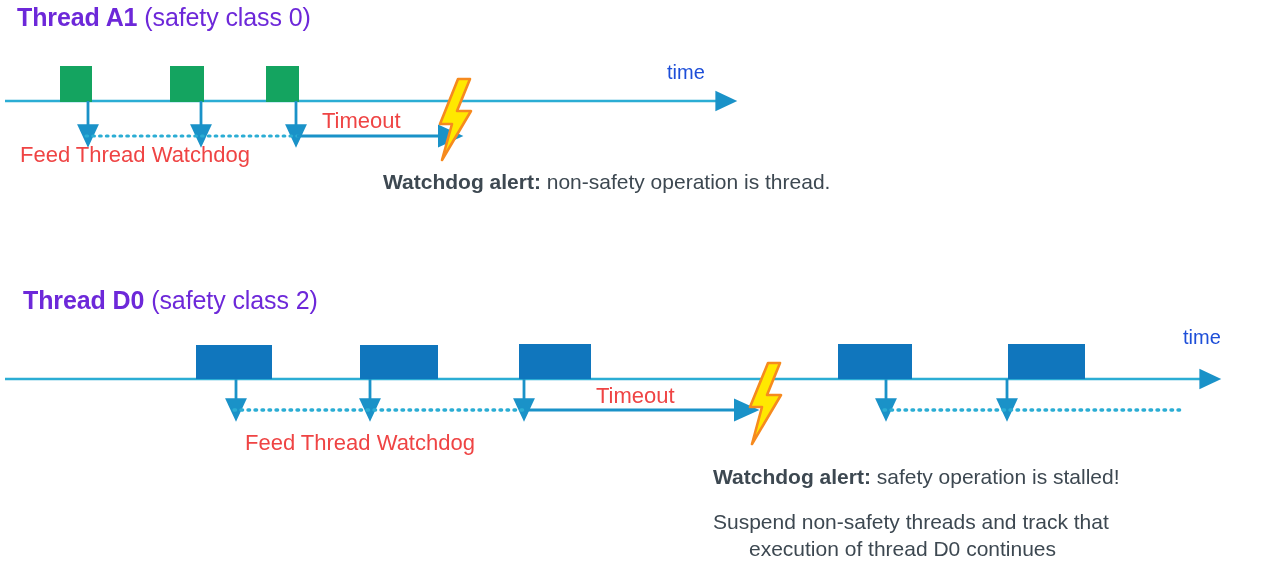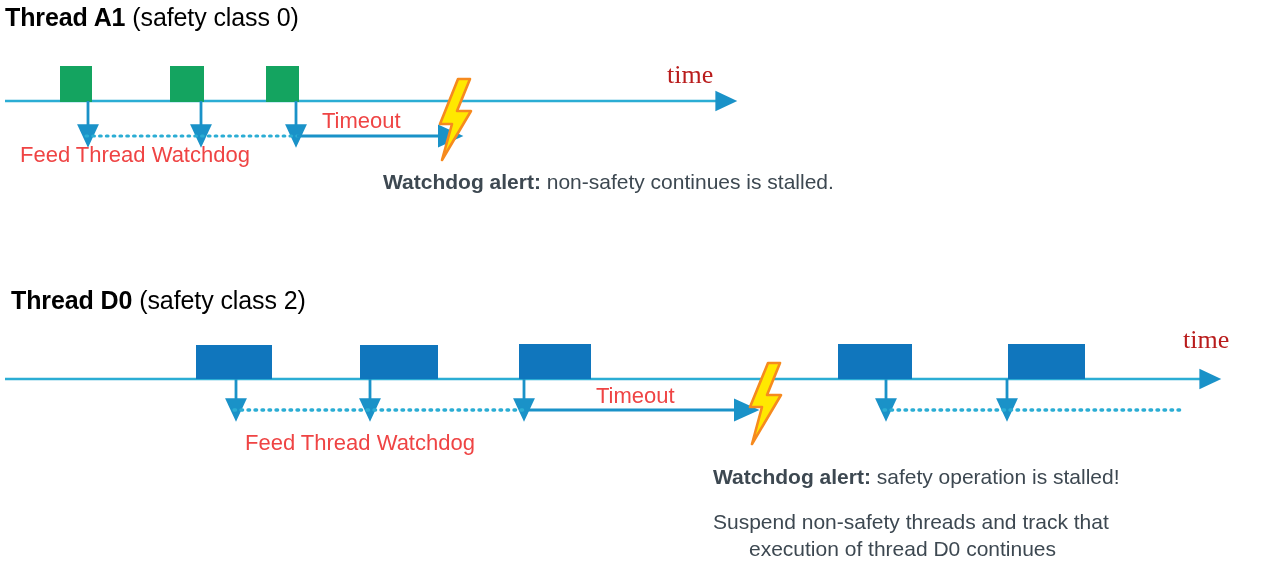--- a/index.html
+++ b/index.html
@@ -28,38 +28,38 @@
     height: 573px;
     overflow: visible;
   }
   .txt {
     position: absolute;
     white-space: nowrap;
     line-height: 1;
   }
   .heading {
     font-size: 25px;
-    color: #000000;
+    color: #6d28d9;
     letter-spacing: -0.1px;
+    margin-left: 12px;
   }
   .heading b {
     font-weight: bold;
   }
   .heading span.light {
     font-weight: normal;
   }
   .lbl {
     font-size: 22px;
     color: #ef4444;
     font-weight: normal;
   }
   .lbl-time {
-    font-size: 26px;
-    color: #b91c1c;
-    font-family: Liberation Serif, serif;
+    font-size: 20px;
+    color: #1d4ed8;
   }
   .note {
     font-size: 21px;
     color: #3d4851;
     font-weight: normal;
   }
   .note b { font-weight: bold; }
   .h1-title { left: 5px; top: 5px; }
   .h2-title { left: 11px; top: 288px; }
   .time1 { left: 667px; top: 62px; }
@@ -141,21 +141,21 @@
     <b>Thread A1</b><span class="light"> (safety class 0)</span>
   </div>
 
   <div class="txt lbl-time time1">time</div>
 
   <div class="txt lbl timeout1">Timeout</div>
 
   <div class="txt lbl feed1">Feed Thread Watchdog</div>
 
   <div class="txt note alert1">
-    <b>Watchdog alert:</b><span> non-safety continues is stalled.</span>
+    <b>Watchdog alert:</b><span> non-safety operation is thread.</span>
   </div>
 
 
   <div class="txt heading h2-title">
     <b>Thread D0</b><span class="light"> (safety class 2)</span>
   </div>
 
   <div class="txt lbl-time time2">time</div>
 
   <div class="txt lbl timeout2">Timeout</div>

